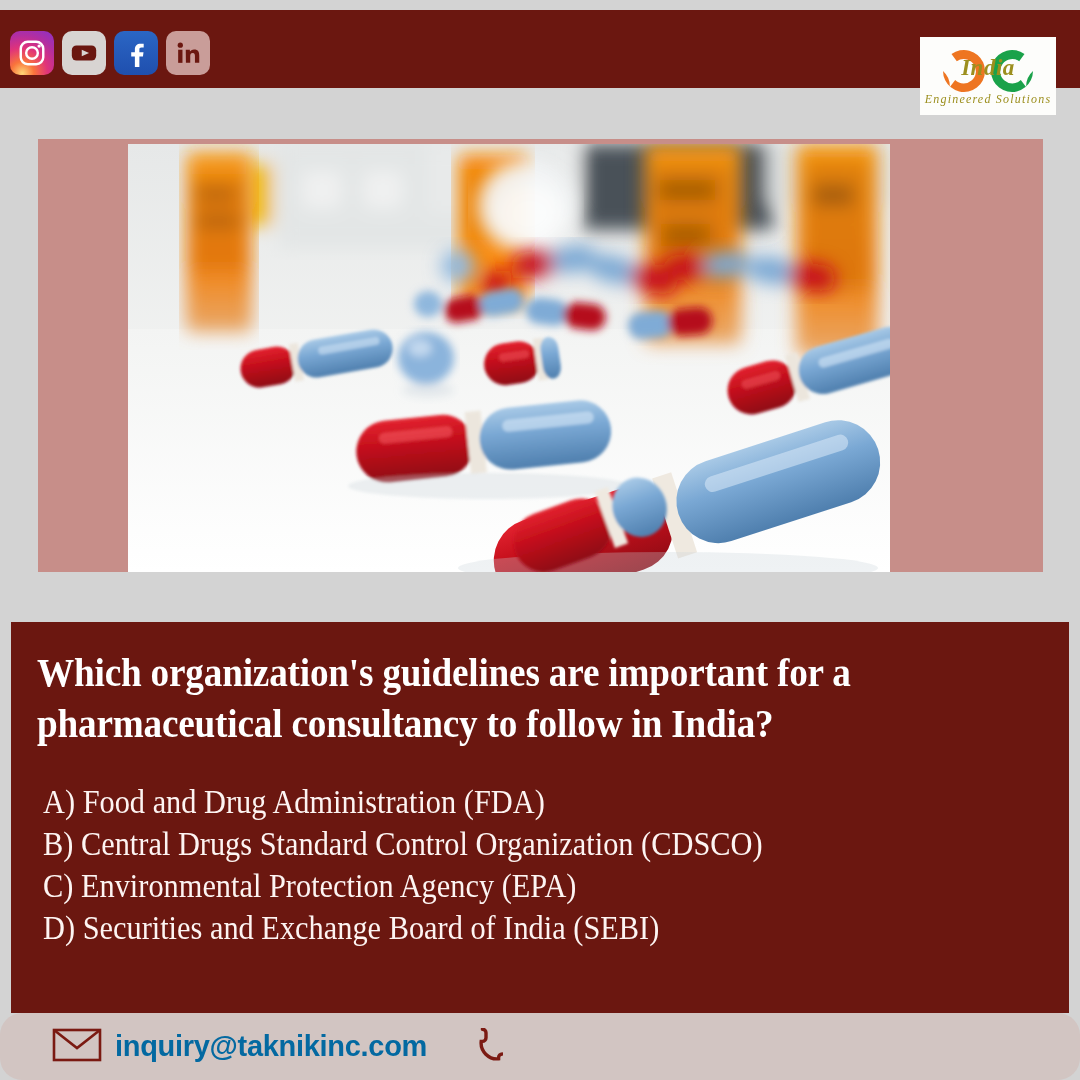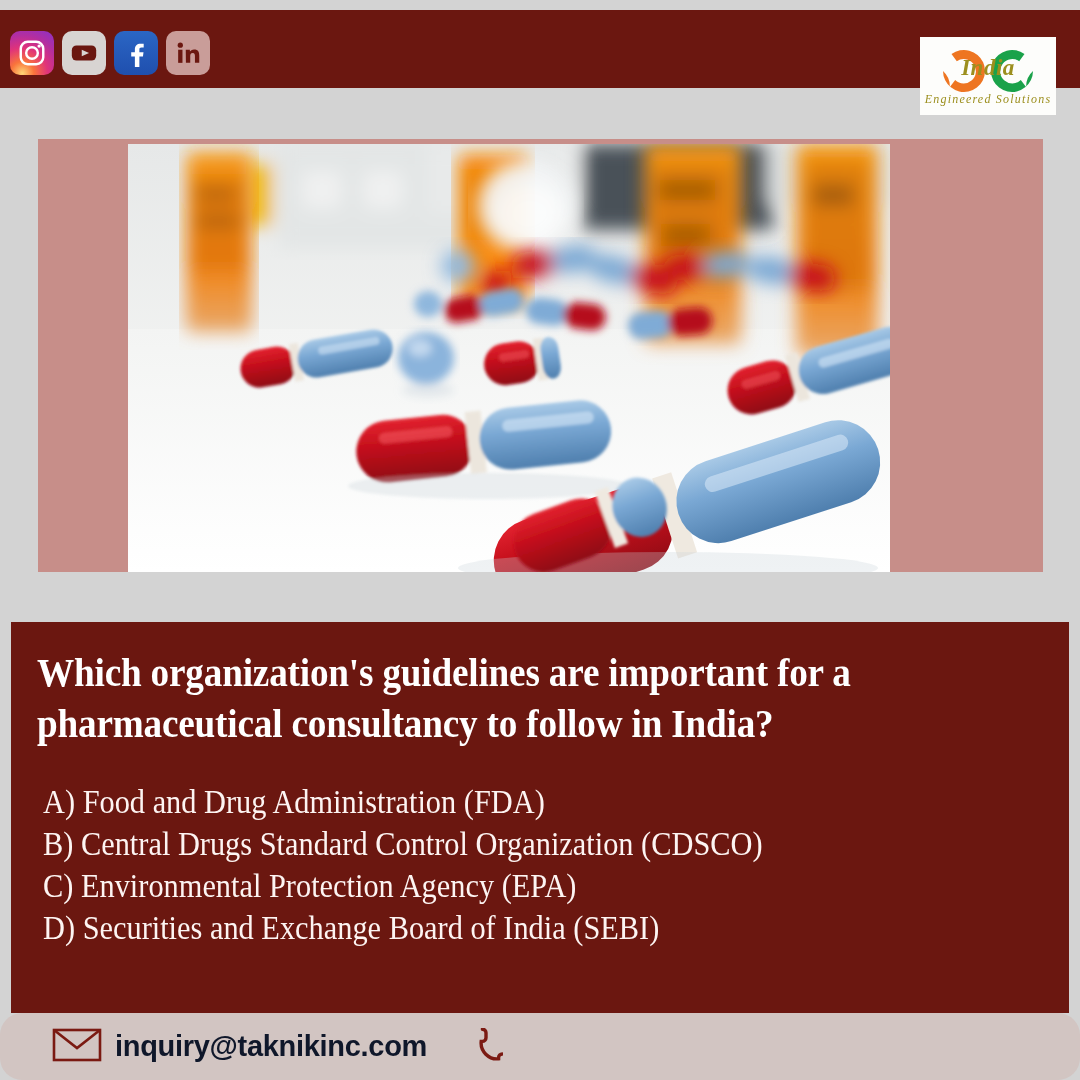--- a/index.html
+++ b/index.html
@@ -90,21 +90,21 @@
     background:#d2c5c2;
     border-radius:22px 22px 22px 22px;
   }
   .frow{
     position:absolute;left:0;top:0;width:1080px;height:67px;
     display:flex;align-items:center;
   }
   .fitem{display:flex;align-items:center;gap:13px;color:#7b1a12;}
   .ftext{
     font-family:"Liberation Sans", sans-serif;
-    font-weight:bold;font-size:29px;color:#0f172a;letter-spacing:-.3px;text-align:right;
+    font-weight:bold;font-size:29px;color:#0369a1;letter-spacing:-.3px;text-align:right;
   }
   .fi-mail{position:absolute;left:52px;}
   .fi-phone{position:absolute;left:476px;}
   .fi-web{position:absolute;left:727px;}
 </style>
 </head>
 <body>
 
 <div class="page">
 

